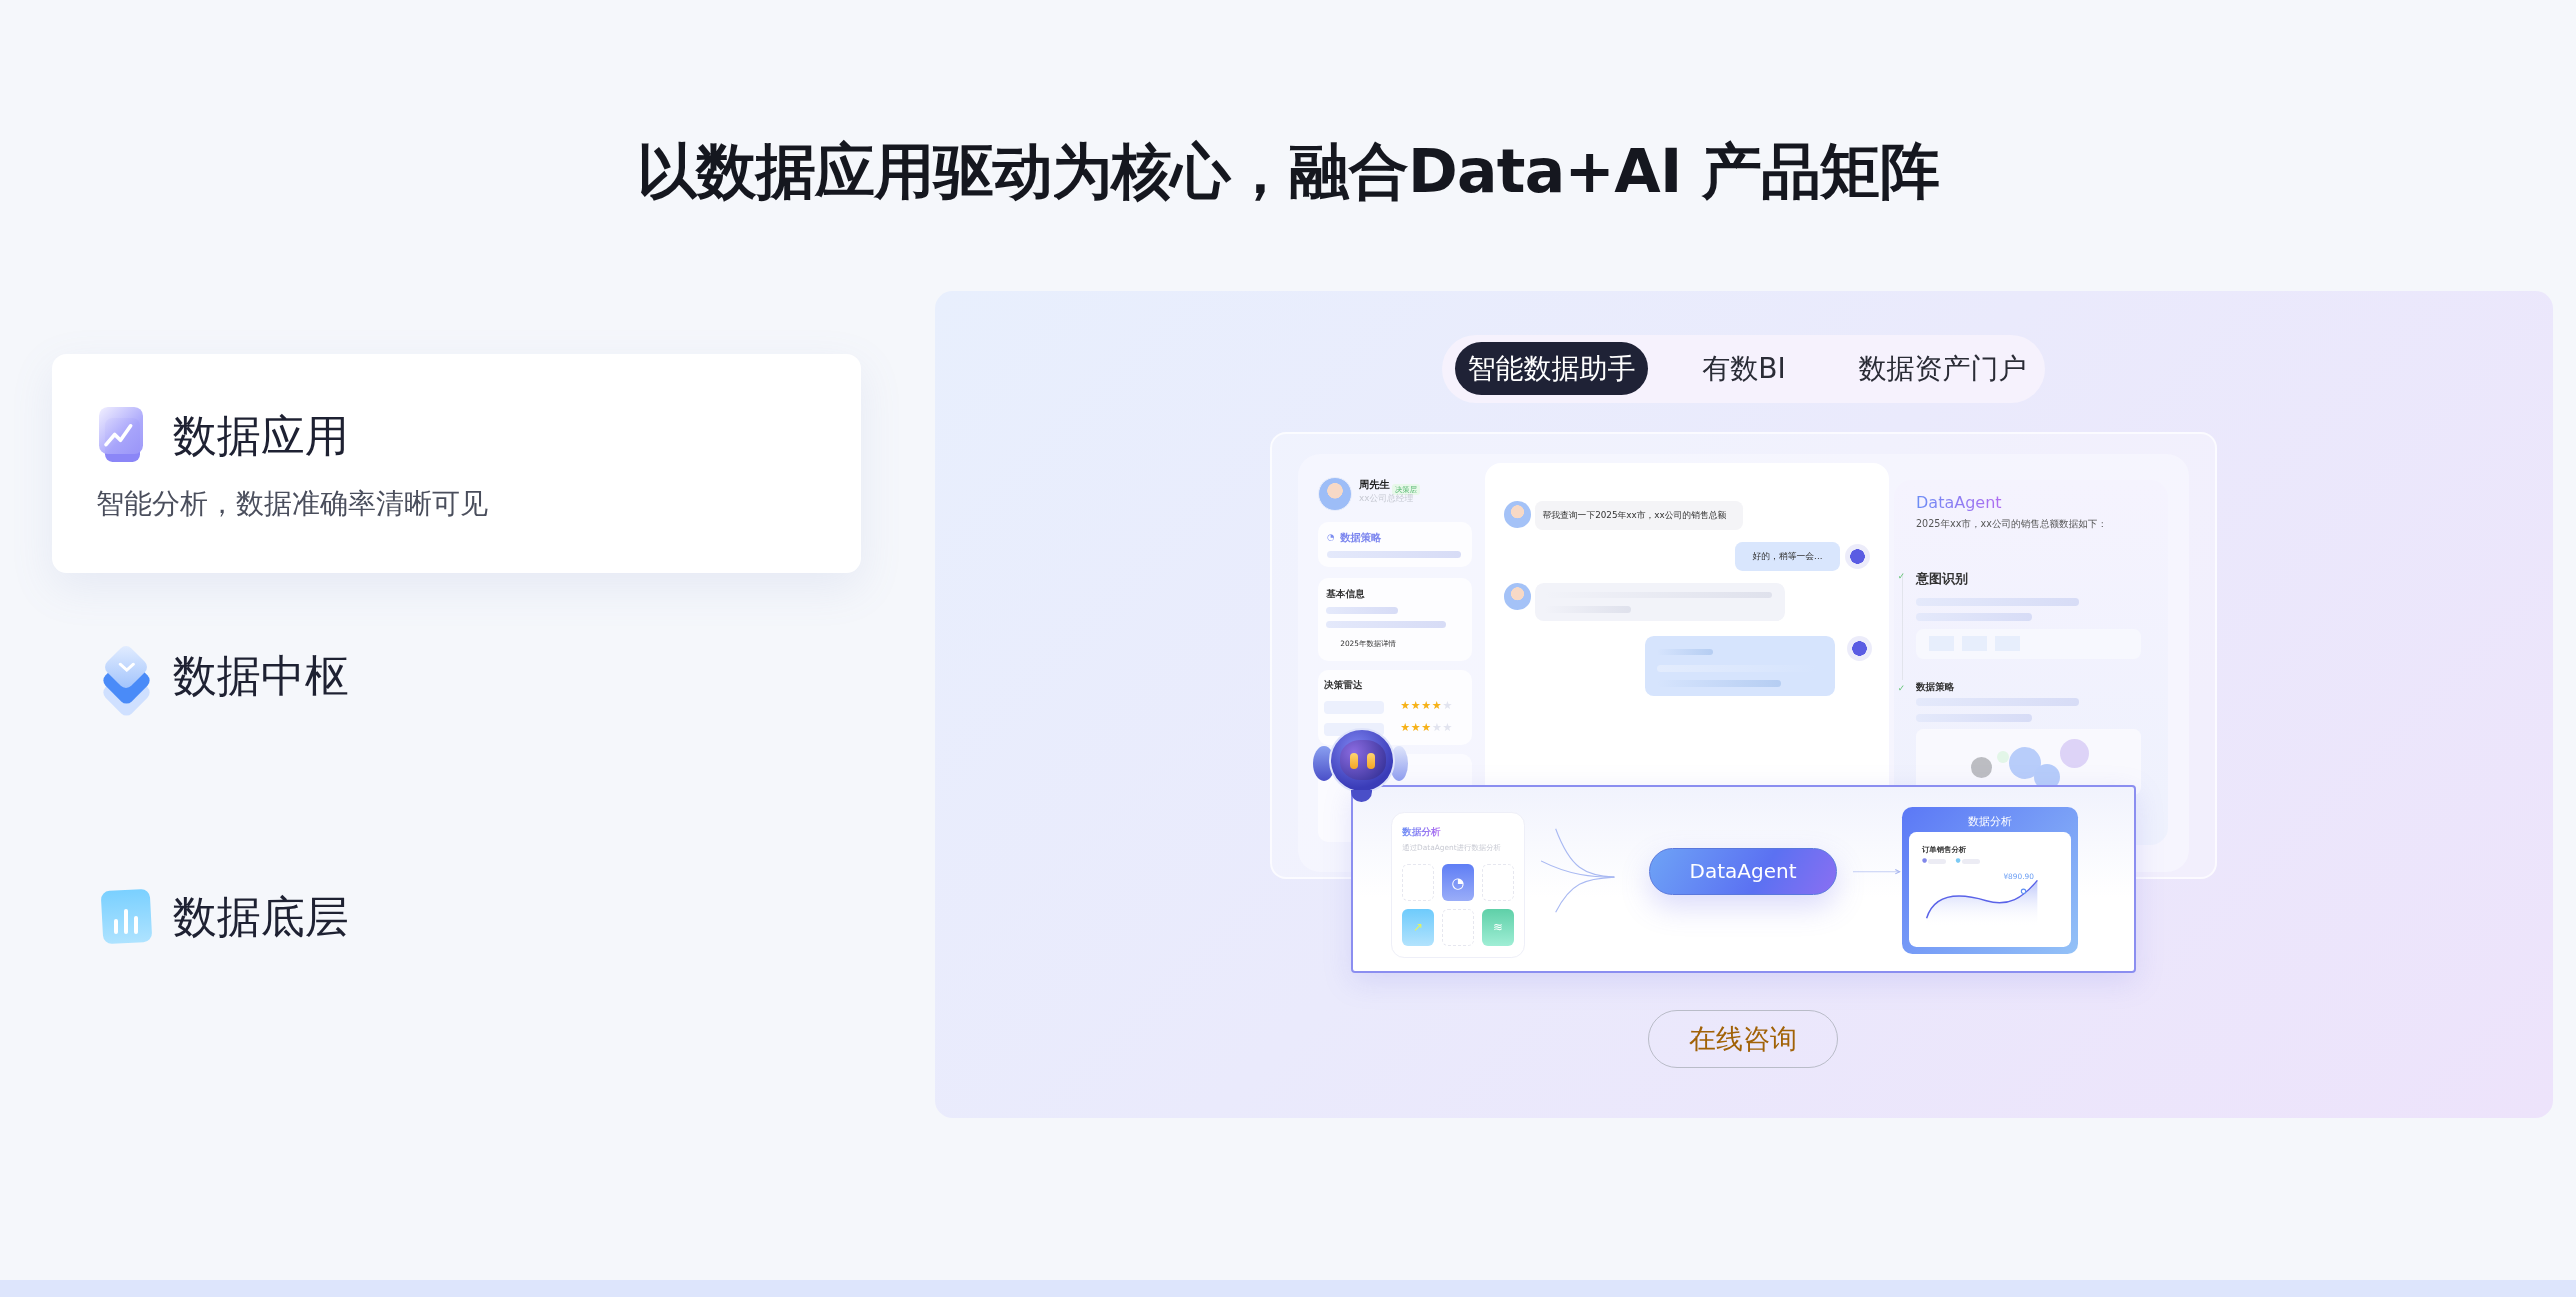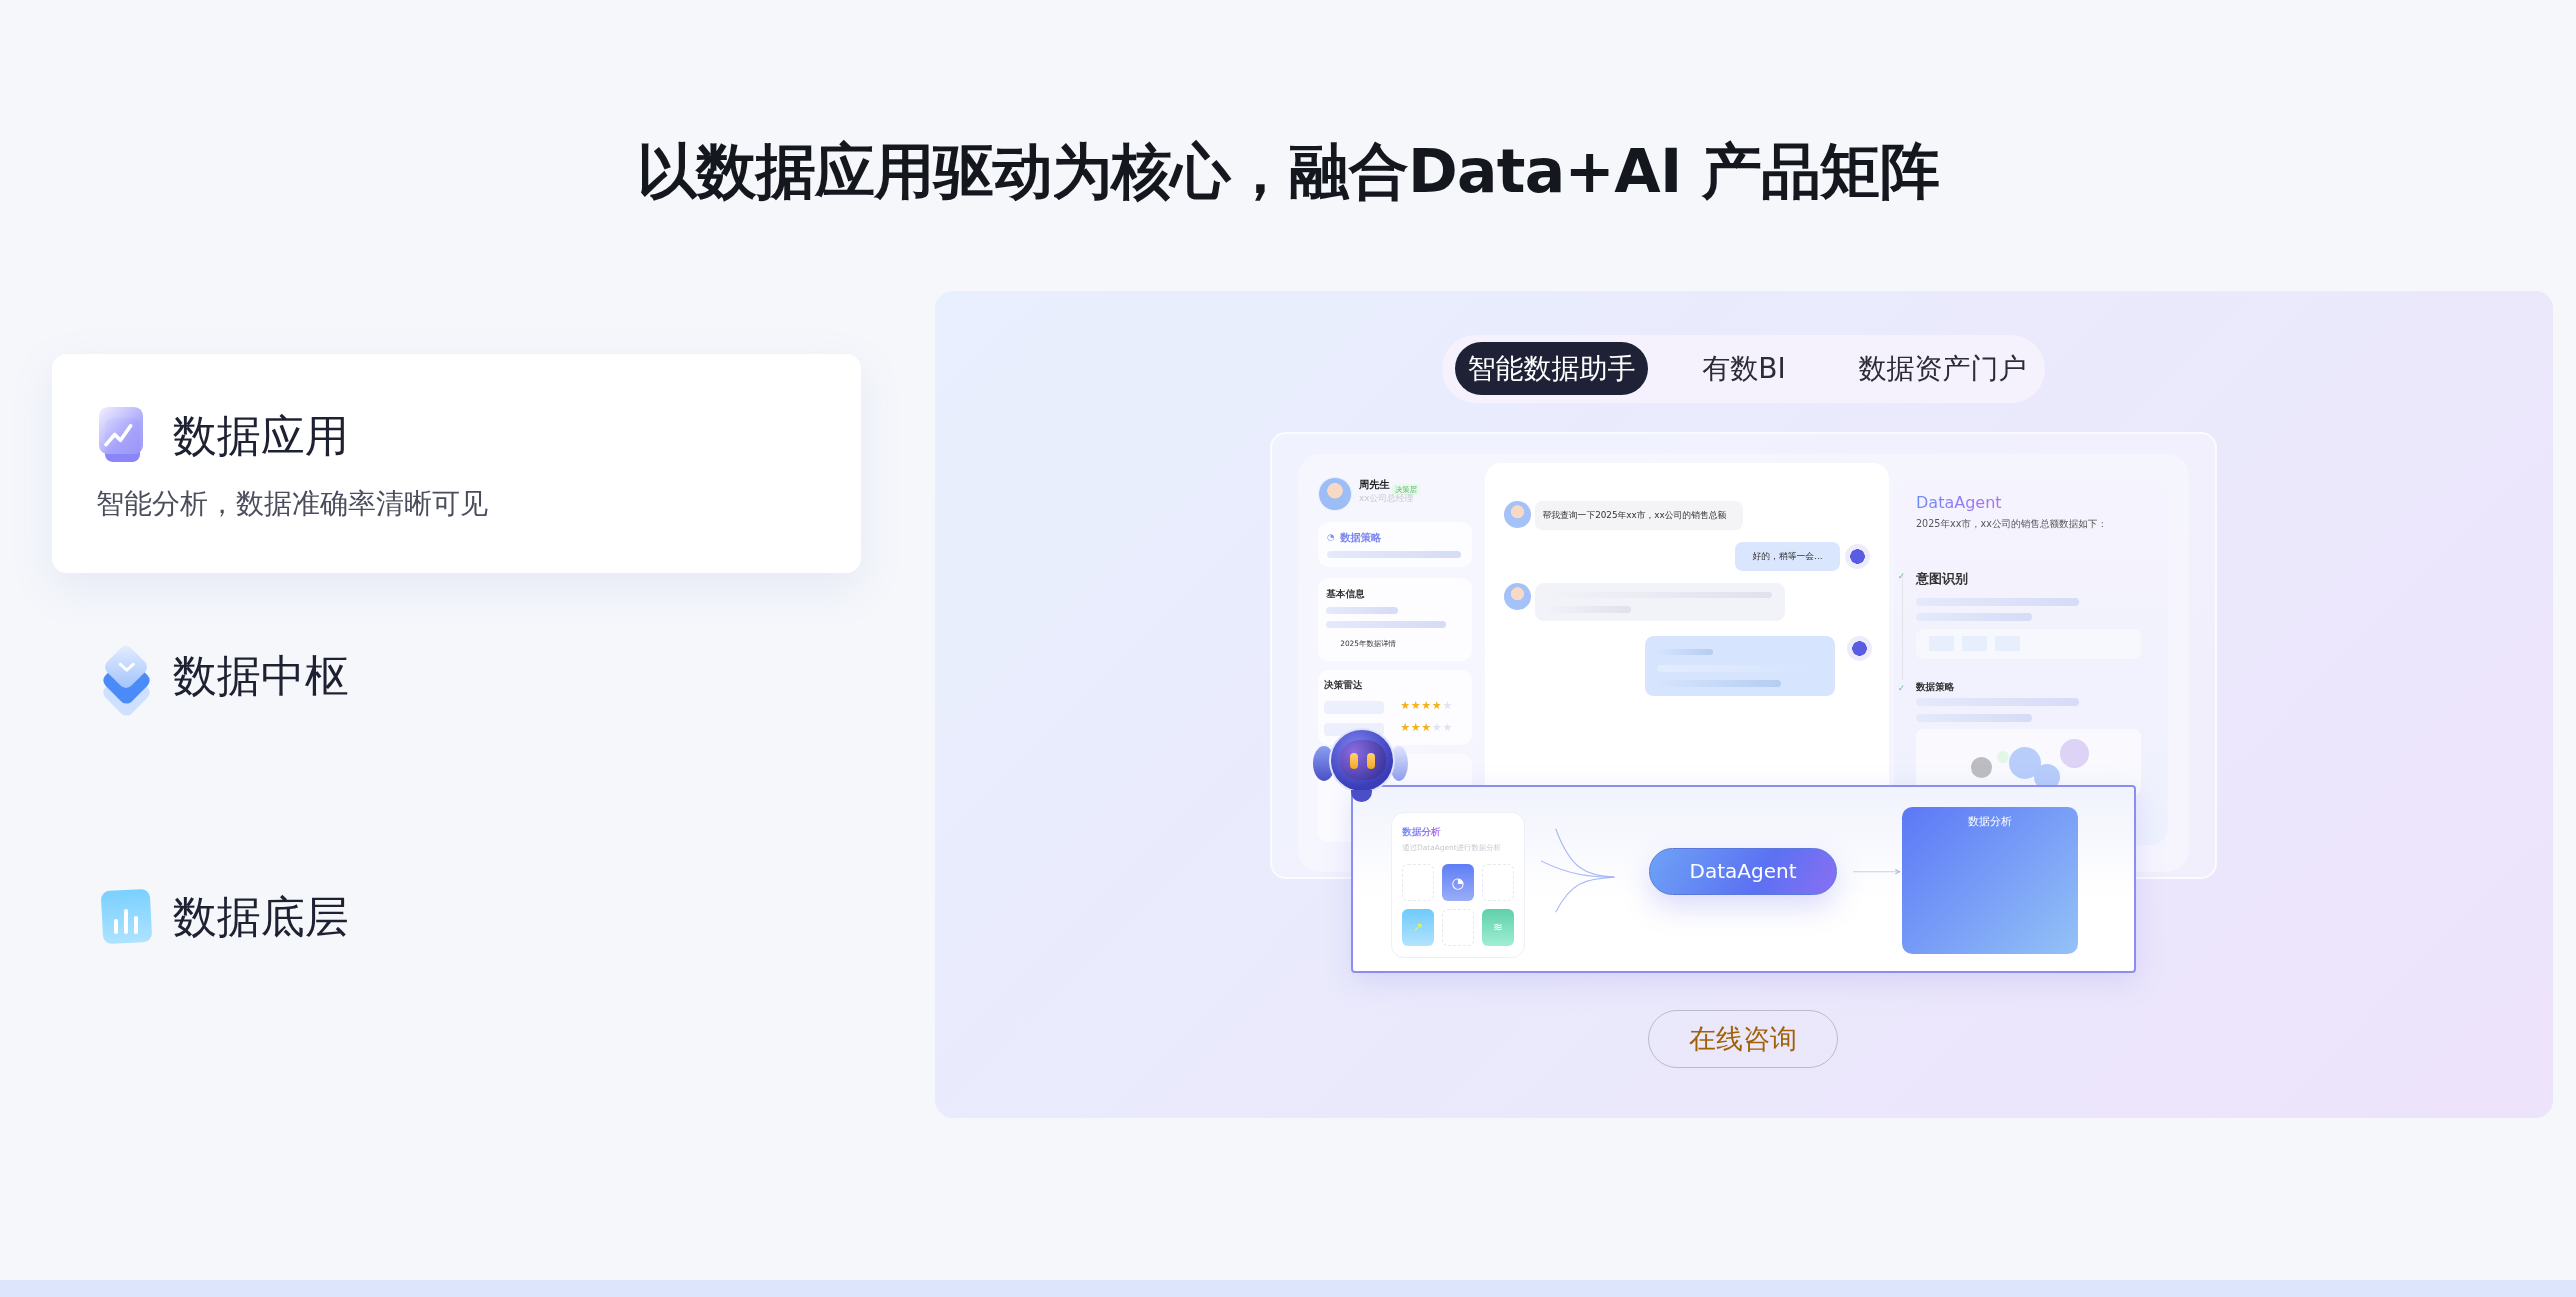--- a/index.html
+++ b/index.html
@@ -234,20 +234,39 @@
     <path d="M20 6 C40 60, 60 70, 100 72" stroke="#a9b9f2" stroke-width="1.5" fill="none"></path>
     <path d="M0 50 C40 70, 70 72, 100 72" stroke="#a9b9f2" stroke-width="1.5" fill="none"></path>
     <path d="M20 120 C40 80, 60 74, 100 72" stroke="#a9b9f2" stroke-width="1.5" fill="none"></path>
   </svg>
   <svg class="abs" style="left:500px;top:81px;" width="51" height="7.4" viewBox="0 0 70 10">
     <line x1="0" y1="5" x2="64" y2="5" stroke="#c5cff5" stroke-width="1.5"></line>
     <polyline points="58,2 64,5 58,8" fill="none" stroke="#a5b3ee" stroke-width="1.5"></polyline>
   </svg>
   <div class="abs" style="left:549px;top:20px;width:176px;height:147px;border-radius:10.3px;background:linear-gradient(135deg,#5b78f6,#94c2f7);">
     <span class="abs" style="left:0;width:176px;top:7.4px;text-align:center;color:#fff;font-size:11px;">数据分析</span>
+    <div class="abs" style="left:7.4px;top:25px;width:162px;height:115px;border-radius:7.4px;background:#fff;">
+      <span class="abs" style="left:12.5px;top:12.5px;font-size:7.4px;color:#333;font-weight:600;">订单销售分析</span>
+      <span class="abs" style="left:12.5px;top:25px;font-size:5.9px;color:#8087ea;">●</span>
+      <div class="abs" style="left:19px;top:26.5px;width:17.6px;height:5.1px;border-radius:2.9px;background:#ececf4;"></div>
+      <span class="abs" style="left:46px;top:25px;font-size:5.9px;color:#7ccaf4;">●</span>
+      <div class="abs" style="left:53px;top:26.5px;width:17.6px;height:5.1px;border-radius:2.9px;background:#ececf4;"></div>
+      <span class="abs" style="left:94px;top:40px;font-size:7.4px;color:#6ea0f4;">¥890.90</span>
+      <svg class="abs" style="left:11px;top:44px;" width="140" height="51" viewBox="0 0 190 70">
+        <defs>
+            <linearGradient id="ag" x1="0" y1="0" x2="0" y2="1">
+              <stop offset="0" stop-color="#a8b5f8" stop-opacity=".8"></stop>
+              <stop offset="1" stop-color="#ffffff" stop-opacity="0"></stop>
+            </linearGradient>
+          </defs>
+        <path d="M8 58 C20 20, 60 25, 90 34 S140 30, 160 6 L160 70 L8 70 Z" fill="url(#ag)"></path>
+        <path d="M8 58 C20 20, 60 25, 90 34 S140 30, 160 6" stroke="#5a63e8" stroke-width="2" fill="none"></path>
+        <circle cx="141" cy="21" r="3" fill="#fff" stroke="#5b8df3" stroke-width="1.5"></circle>
+      </svg>
+    </div>
   </div>
 </div>
 
 <div class="abs" style="left:1313px;top:724px;width:99px;height:85px;">
   <div class="abs" style="left:0;top:22px;width:22px;height:35px;border-radius:50%;background:linear-gradient(180deg,#8aa0f0,#4a4fc8);"></div>
   <div class="abs" style="left:77px;top:22px;width:17.6px;height:35px;border-radius:50%;background:linear-gradient(180deg,#dfe5fb,#8e9cee);"></div>
   <div class="abs" style="left:16px;top:3.7px;width:66px;height:65px;border-radius:50%;background:radial-gradient(circle at 40% 30%,#7d83f0,#3a3cb8 70%);border:2.9px solid #dfe4fb;"></div>
   <div class="abs" style="left:27px;top:16px;width:46px;height:40px;border-radius:45%;background:radial-gradient(circle at 30% 30%,#8b6be0,#2a2a8e);"></div>
   <div class="abs" style="left:37px;top:29px;width:8px;height:16px;border-radius:4.4px;background:linear-gradient(180deg,#ffd470,#f5a623);"></div>
   <div class="abs" style="left:54px;top:29px;width:8px;height:16px;border-radius:4.4px;background:linear-gradient(180deg,#ffd470,#f5a623);"></div>

